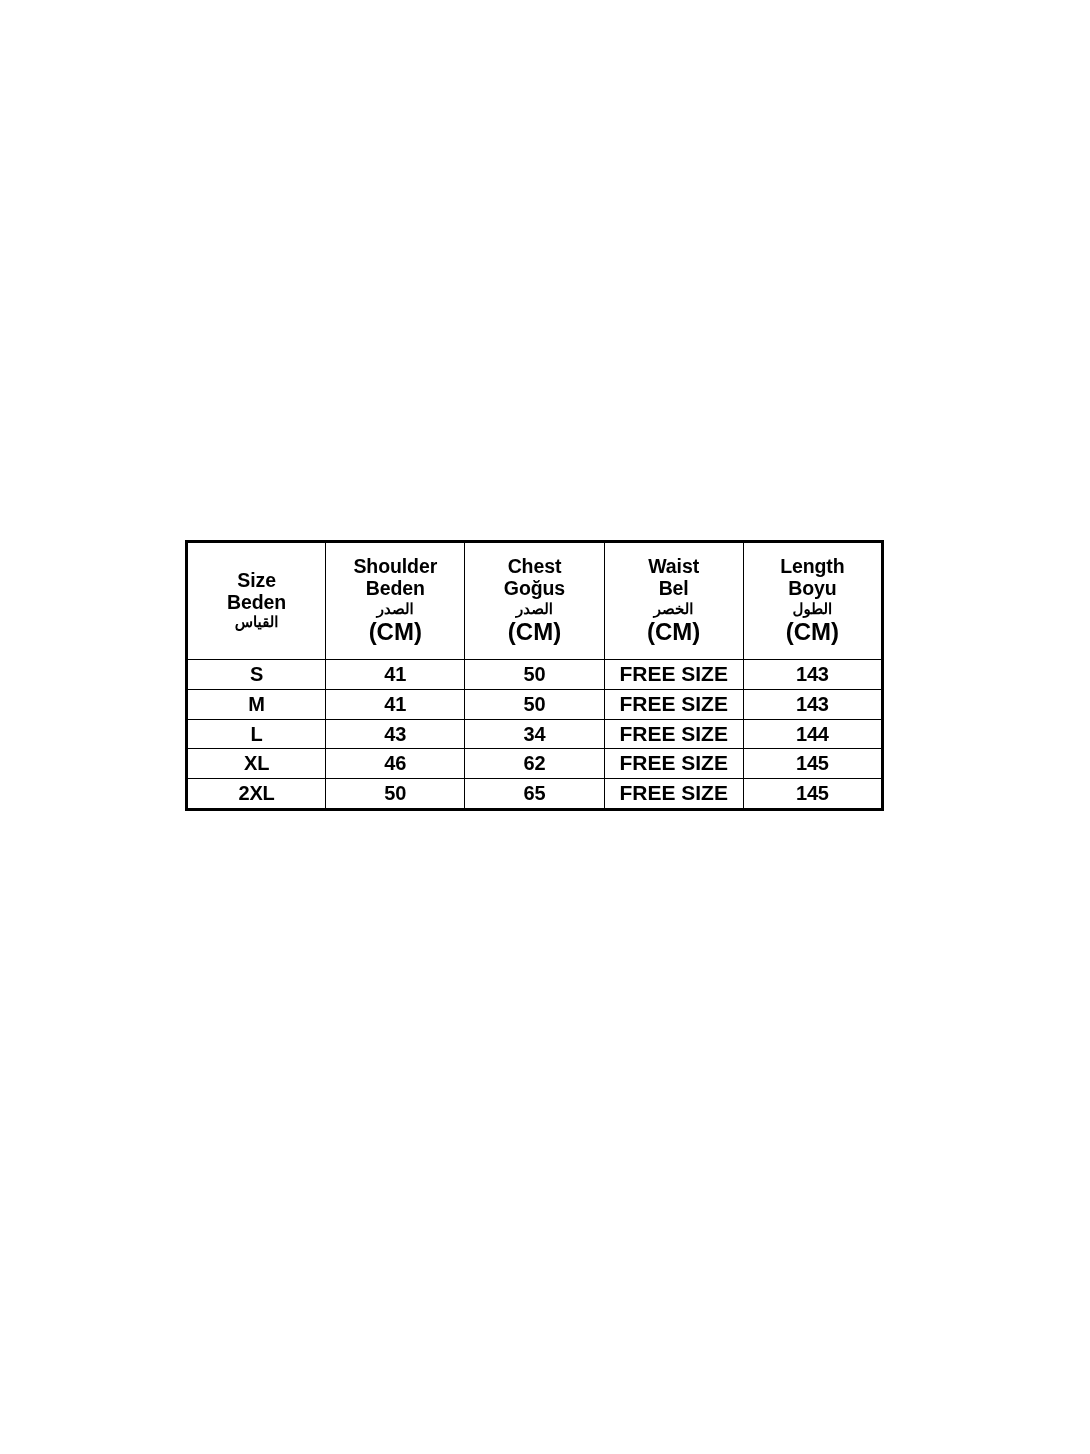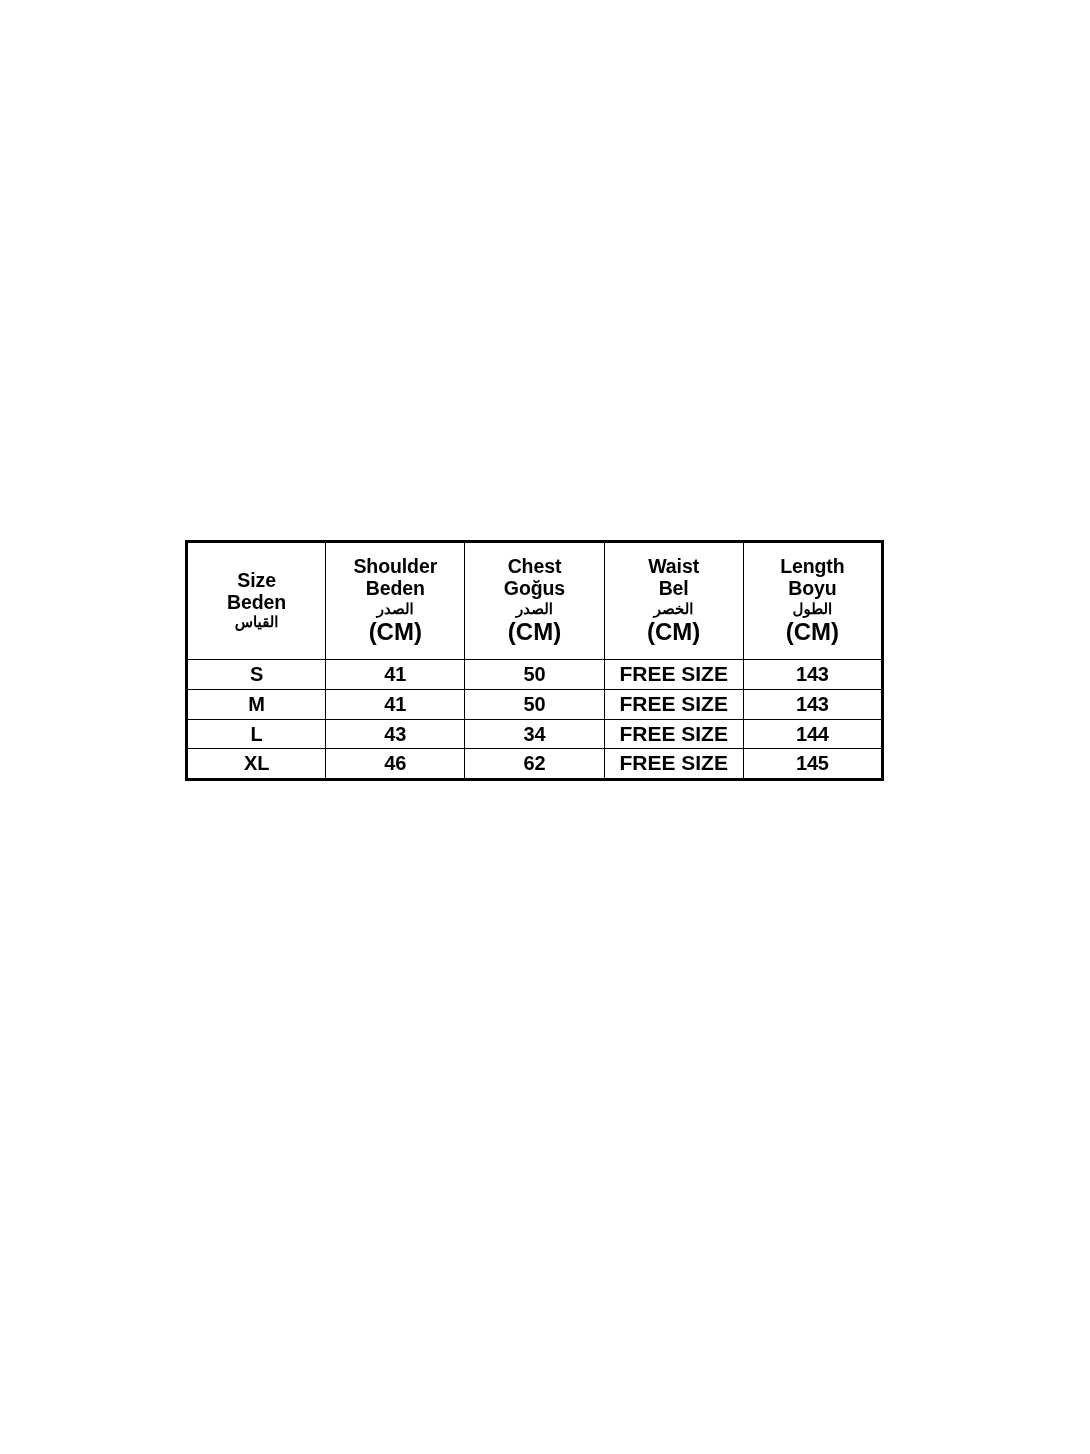--- a/index.html
+++ b/index.html
@@ -169,19 +169,26 @@
         </tr>
 
         <tr>
           <td>XL</td>
           <td>46</td>
           <td>62</td>
           <td class="free-size">FREE SIZE</td>
           <td>145</td>
         </tr>
 
+        <tr>
+          <td>2XL</td>
+          <td>50</td>
+          <td>65</td>
+          <td class="free-size">FREE SIZE</td>
+          <td>145</td>
+        </tr>
 
 
       </tbody>
     </table>
   </div>
 
 </div>
 
 </body></html>

